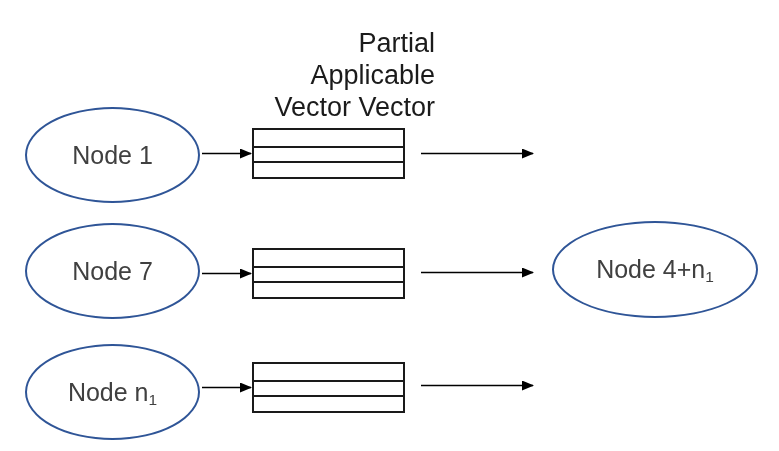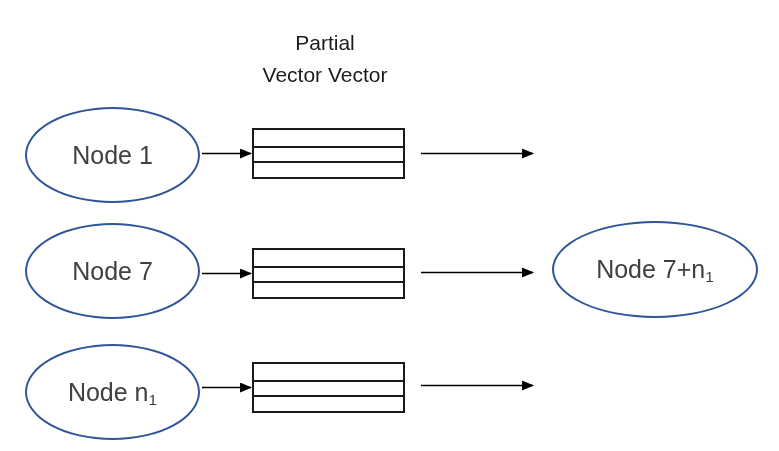--- a/index.html
+++ b/index.html
@@ -19,22 +19,22 @@
     position: absolute;
     left: 0; top: 0;
     width: 779px; height: 451px;
     pointer-events: none;
   }
   .title {
     position: absolute;
     left: 215px;
     top: 27px;
     width: 220px;
-    text-align: center;
-    font-size: 21px;
+    text-align: right;
+    font-size: 27px;
     line-height: 32px;
     color: #1b1b1b;
     white-space: nowrap;
   }
   .ellipse {
     position: absolute;
     box-sizing: border-box;
     border: 2.5px solid #2F5597;
     border-radius: 50%;
     background: #ffffff;
@@ -80,20 +80,21 @@
     <line x1="202" y1="153.5" x2="251" y2="153.5" stroke="#000000" stroke-width="1.5" marker-end="url(#arr)"></line>
     <line x1="421" y1="153.5" x2="533" y2="153.5" stroke="#000000" stroke-width="1.5" marker-end="url(#arr)"></line>
     <line x1="202" y1="273.5" x2="251" y2="273.5" stroke="#000000" stroke-width="1.5" marker-end="url(#arr)"></line>
     <line x1="421" y1="272.5" x2="533" y2="272.5" stroke="#000000" stroke-width="1.5" marker-end="url(#arr)"></line>
     <line x1="202" y1="387.5" x2="251" y2="387.5" stroke="#000000" stroke-width="1.5" marker-end="url(#arr)"></line>
     <line x1="421" y1="385.5" x2="533" y2="385.5" stroke="#000000" stroke-width="1.5" marker-end="url(#arr)"></line>
   </svg>
 
   <div class="title">
     <div>Partial</div>
+    <div>Applicable</div>
     <div>Vector Vector</div>
   </div>
 
   <div class="ellipse left" style="top:107px">
     <span class="node-label"><span>Node 1</span><sub></sub></span>
   </div>
   <div class="stack" style="top:128px">
     <div class="cell"></div>
     <div class="cell"></div>
     <div class="cell"></div>
@@ -101,21 +102,21 @@
 
   <div class="ellipse left" style="top:223px">
     <span class="node-label"><span>Node 7</span><sub></sub></span>
   </div>
   <div class="stack" style="top:248px">
     <div class="cell"></div>
     <div class="cell"></div>
     <div class="cell"></div>
   </div>
   <div class="ellipse right" style="top:221px">
-    <span class="node-label"><span>Node 7+n</span><sub>1</sub></span>
+    <span class="node-label"><span>Node 4+n</span><sub>1</sub></span>
   </div>
 
   <div class="ellipse left" style="top:344px">
     <span class="node-label"><span>Node n</span><sub>1</sub></span>
   </div>
   <div class="stack" style="top:362px">
     <div class="cell"></div>
     <div class="cell"></div>
     <div class="cell"></div>
   </div>

